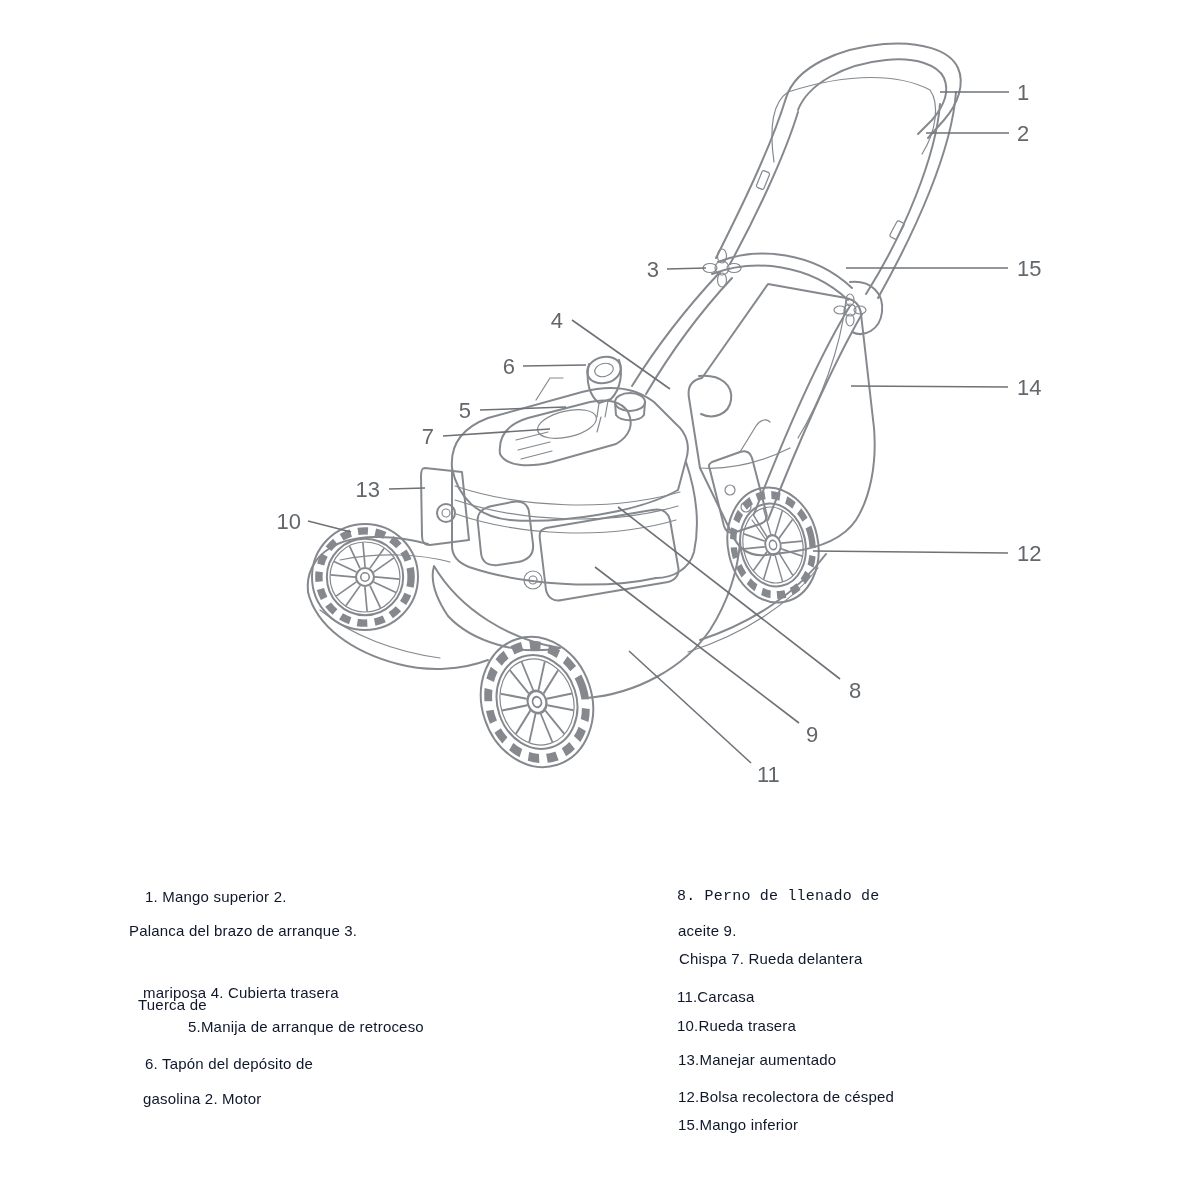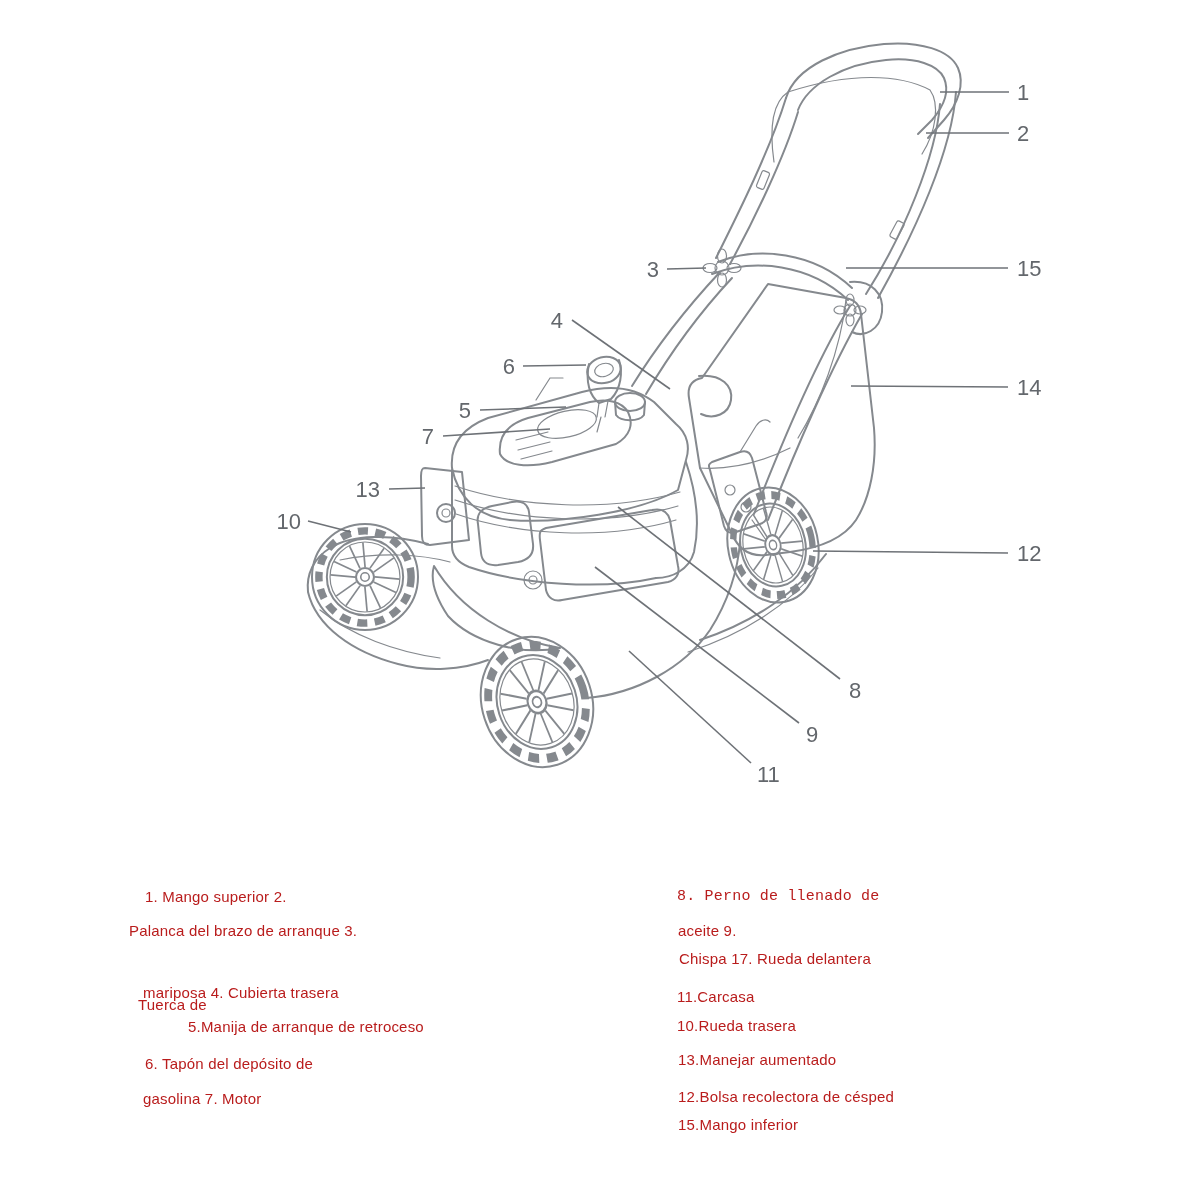--- a/index.html
+++ b/index.html
@@ -7,21 +7,21 @@
     position:relative;
     width:1200px;height:1200px;
     background:#ffffff;
     overflow:hidden;
     font-family:"Liberation Sans", sans-serif;
   }
   .diagram-svg{position:absolute;left:0;top:0;}
   .legend-line{
     position:absolute;
     font-size:15px;
-    color:#b91c1c;
+    color:#0f172a;
     letter-spacing:0.2px;
     white-space:nowrap;
   }
   
   .ll0{left:145px;top:888px;} .ll1{left:129px;top:922px;} .ll2{left:138px;top:956px;margin-top:40px;}
   .ll3{left:143px;top:984px;} .ll4{left:143px;top:1018px;margin-left:45px;} .ll5{left:145px;top:1055px;}
   .ll6{left:143px;top:1090px;}
   
   .rl0{left:677px;top:888px;font-family:Liberation Mono, monospace;} .rl1{left:678px;top:922px;} .rl2{left:679px;top:950px;}
   .rl3{left:677px;top:988px;} .rl4{left:677px;top:1017px;} .rl5{left:678px;top:1051px;}
@@ -209,24 +209,24 @@
     </g>
   </svg>
 
   <div>
     <div class="legend-line ll0">1. Mango superior 2.</div>
     <div class="legend-line ll1">Palanca del brazo de arranque 3.</div>
     <div class="legend-line ll2">Tuerca de</div>
     <div class="legend-line ll3">mariposa 4. Cubierta trasera</div>
     <div class="legend-line ll4">5.Manija de arranque de retroceso</div>
     <div class="legend-line ll5">6. Tapón del depósito de</div>
-    <div class="legend-line ll6">gasolina 7. Motor</div>
+    <div class="legend-line ll6">gasolina 2. Motor</div>
 
     <div class="legend-line rl0">8. Perno de llenado de</div>
     <div class="legend-line rl1">aceite 9.</div>
-    <div class="legend-line rl2">Chispa 17. Rueda delantera</div>
+    <div class="legend-line rl2">Chispa 7. Rueda delantera</div>
     <div class="legend-line rl3">11.Carcasa</div>
     <div class="legend-line rl4">10.Rueda trasera</div>
     <div class="legend-line rl5">13.Manejar aumentado</div>
     <div class="legend-line rl6">12.Bolsa recolectora de césped</div>
     <div class="legend-line rl7">15.Mango inferior</div>
   </div>
 </div>
 
 </body></html>

